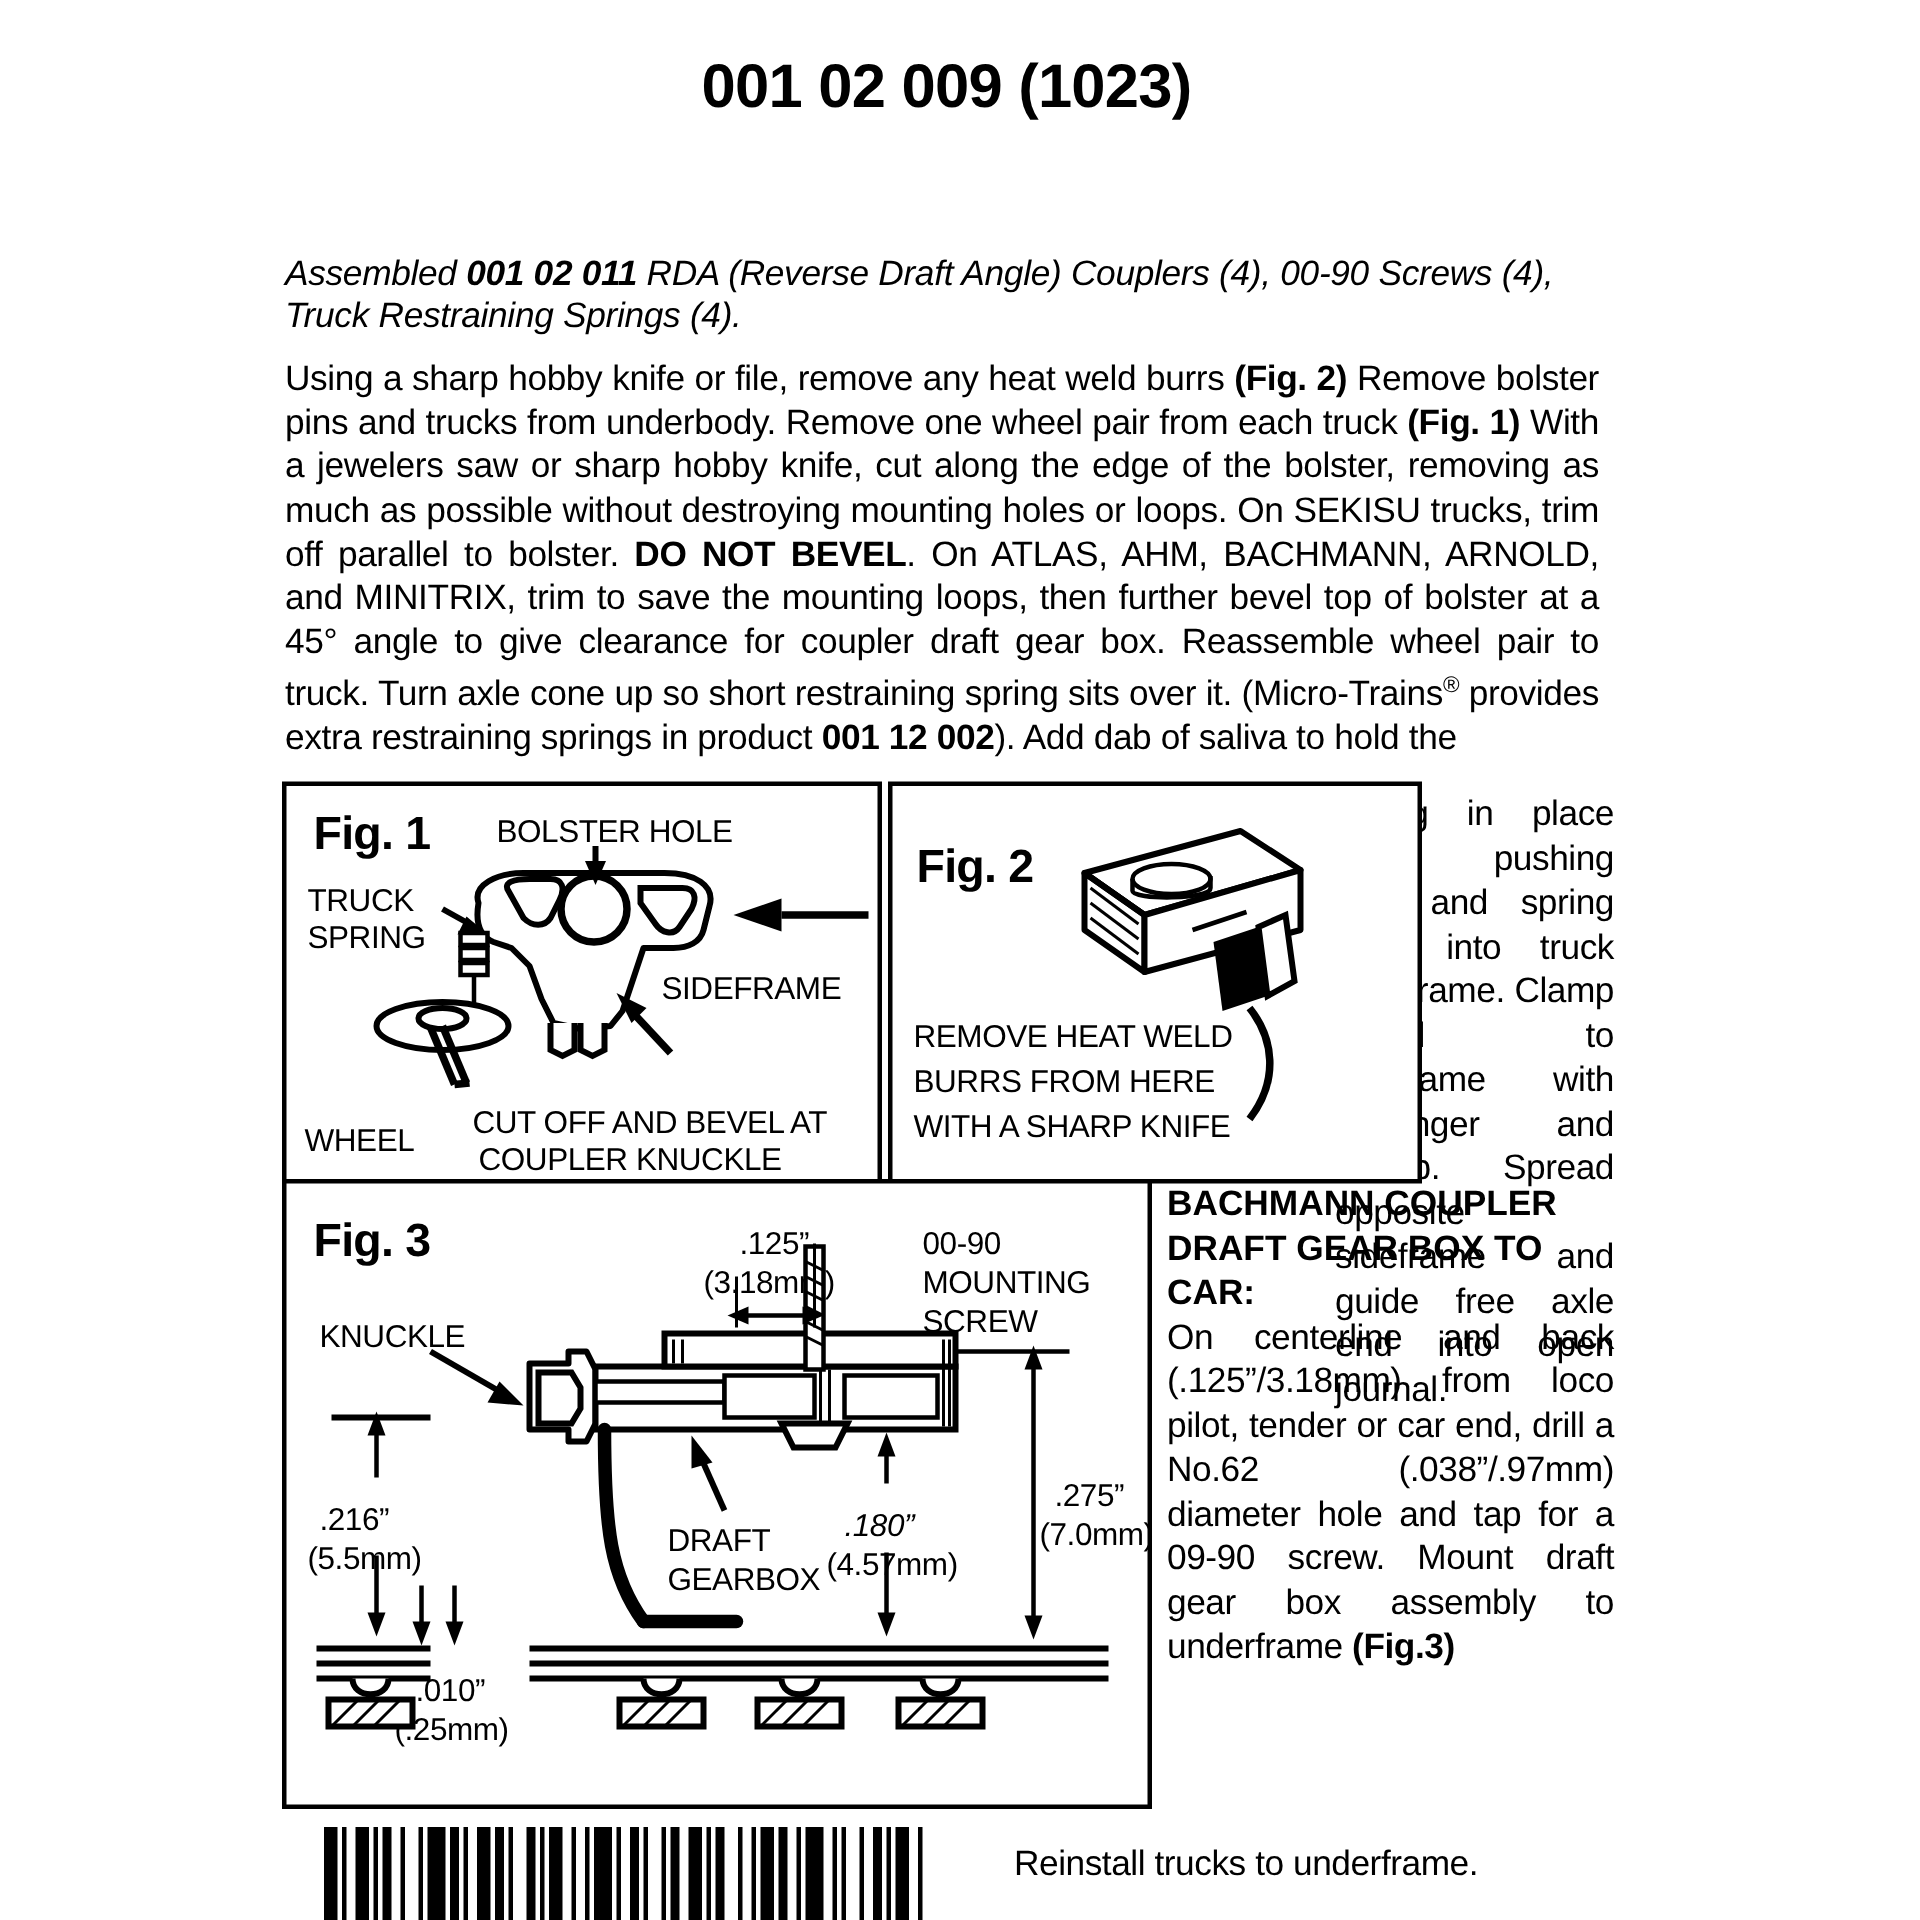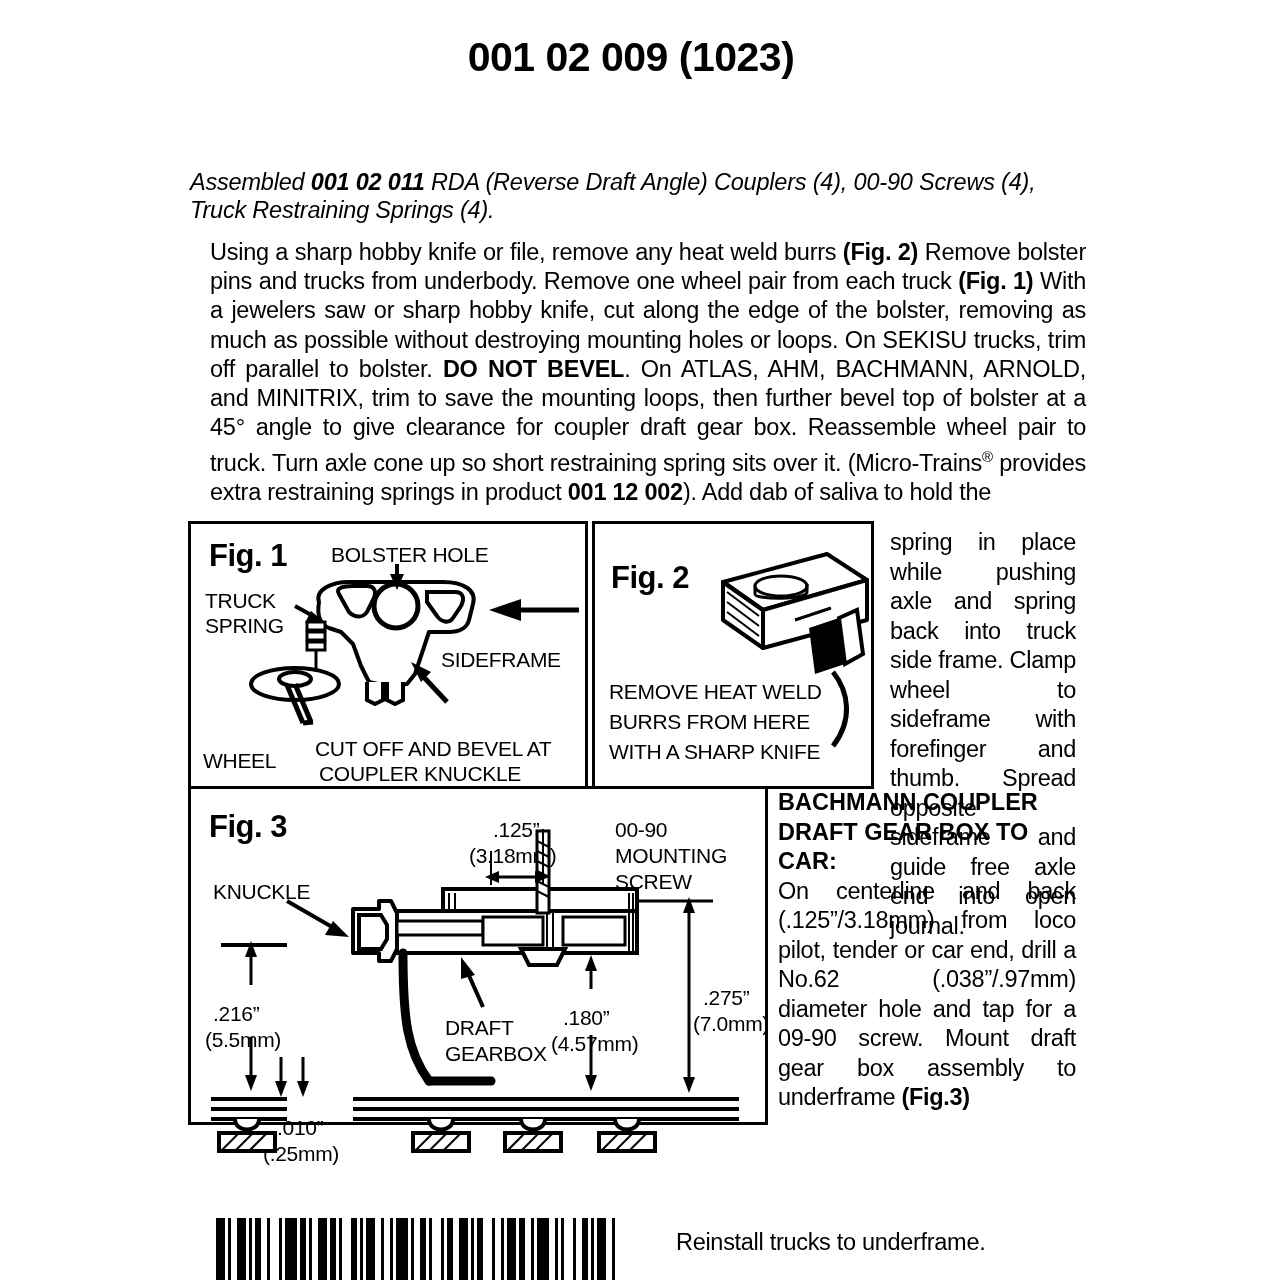--- a/index.html
+++ b/index.html
@@ -54,21 +54,20 @@
   
   .instructions {
     position: absolute;
     left: 190px;
     top: 238px;
     width: 876px;
     font-size: 23.5px;
     line-height: 29.2px;
     text-align: justify;
     letter-spacing: -0.25px;
-    margin-left: 20px;
   }
   .instructions b { font-weight: bold; }
   .sup { font-size: 15px; vertical-align: super; }
 
   
   .right-col {
     position: absolute;
     left: 890px;
     top: 528px;
     width: 186px;
@@ -103,22 +102,22 @@
   }
 
   
   .fig-box {
     position: absolute;
     border: 3px solid #000;
     box-sizing: border-box;
     background: #fff;
   }
   #fig1 { left: 188px; top: 521px; width: 400px; height: 268px; }
-  #fig2 { left: 592px; top: 521px; width: 282px; height: 268px; text-align: right; }
-  #fig3 { left: 188px; top: 786px; width: 580px; height: 339px; }
+  #fig2 { left: 592px; top: 521px; width: 356px; height: 268px; text-align: right; }
+  #fig3 { left: 188px; top: 786px; width: 580px; height: 420px; }
 
   .fig-label {
     position: absolute;
     font-weight: bold;
     font-size: 31px;
     letter-spacing: -0.5px;
   }
   .fig-text {
     position: absolute;
     font-size: 21px;
@@ -259,21 +258,21 @@
     <div class="fig-text" style="left:424px; top:80px;">SCREW</div>
 
     <div class="fig-text" style="left:22px; top:90px;">KNUCKLE</div>
 
     <div class="fig-text" style="left:22px; top:212px;">.216”</div>
     <div class="fig-text" style="left:14px; top:238px;">(5.5mm)</div>
 
     <div class="fig-text" style="left:254px; top:226px;">DRAFT</div>
     <div class="fig-text" style="left:254px; top:252px;">GEARBOX</div>
 
-    <div class="fig-text" style="left:372px; top:216px;">.180”</div>
+    <div class="fig-text" style="left:372px; top:216px;font-style:italic;">.180”</div>
     <div class="fig-text" style="left:360px; top:242px;">(4.57mm)</div>
 
     <div class="fig-text" style="left:512px; top:196px;">.275”</div>
     <div class="fig-text" style="left:502px; top:222px;">(7.0mm)</div>
 
     <div class="fig-text" style="left:86px; top:326px;">.010”</div>
     <div class="fig-text" style="left:72px; top:352px;">(.25mm)</div>
 
     <svg class="sv" width="580" height="408" viewBox="0 0 580 408">
 

